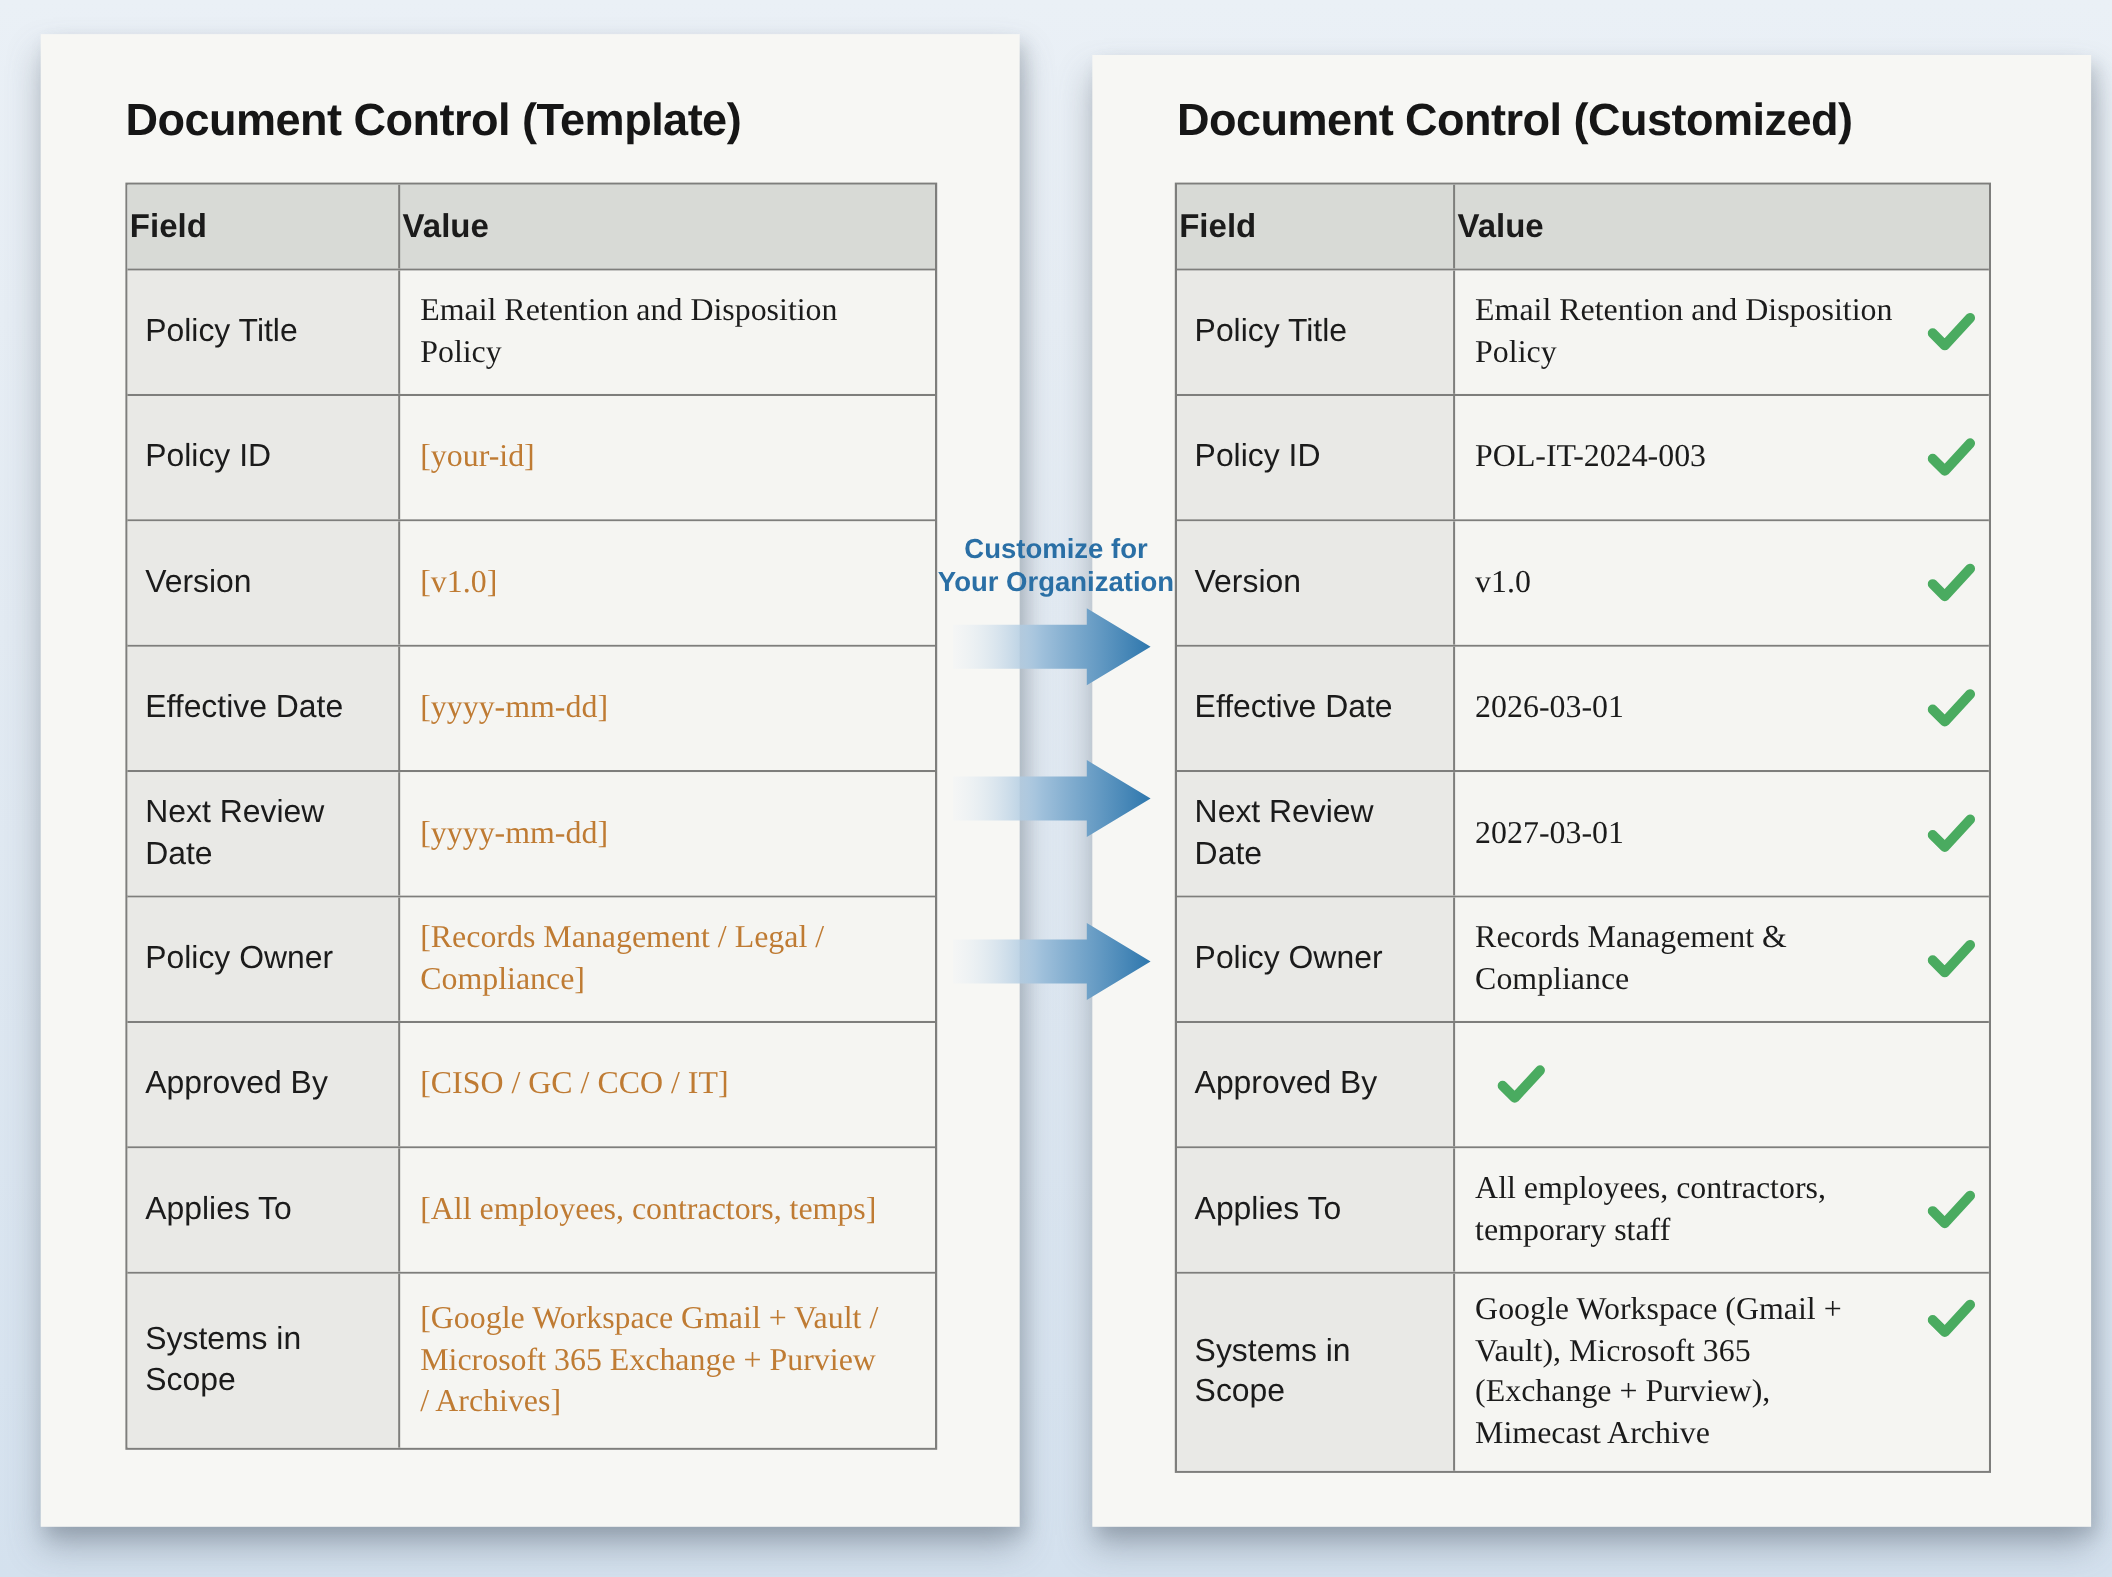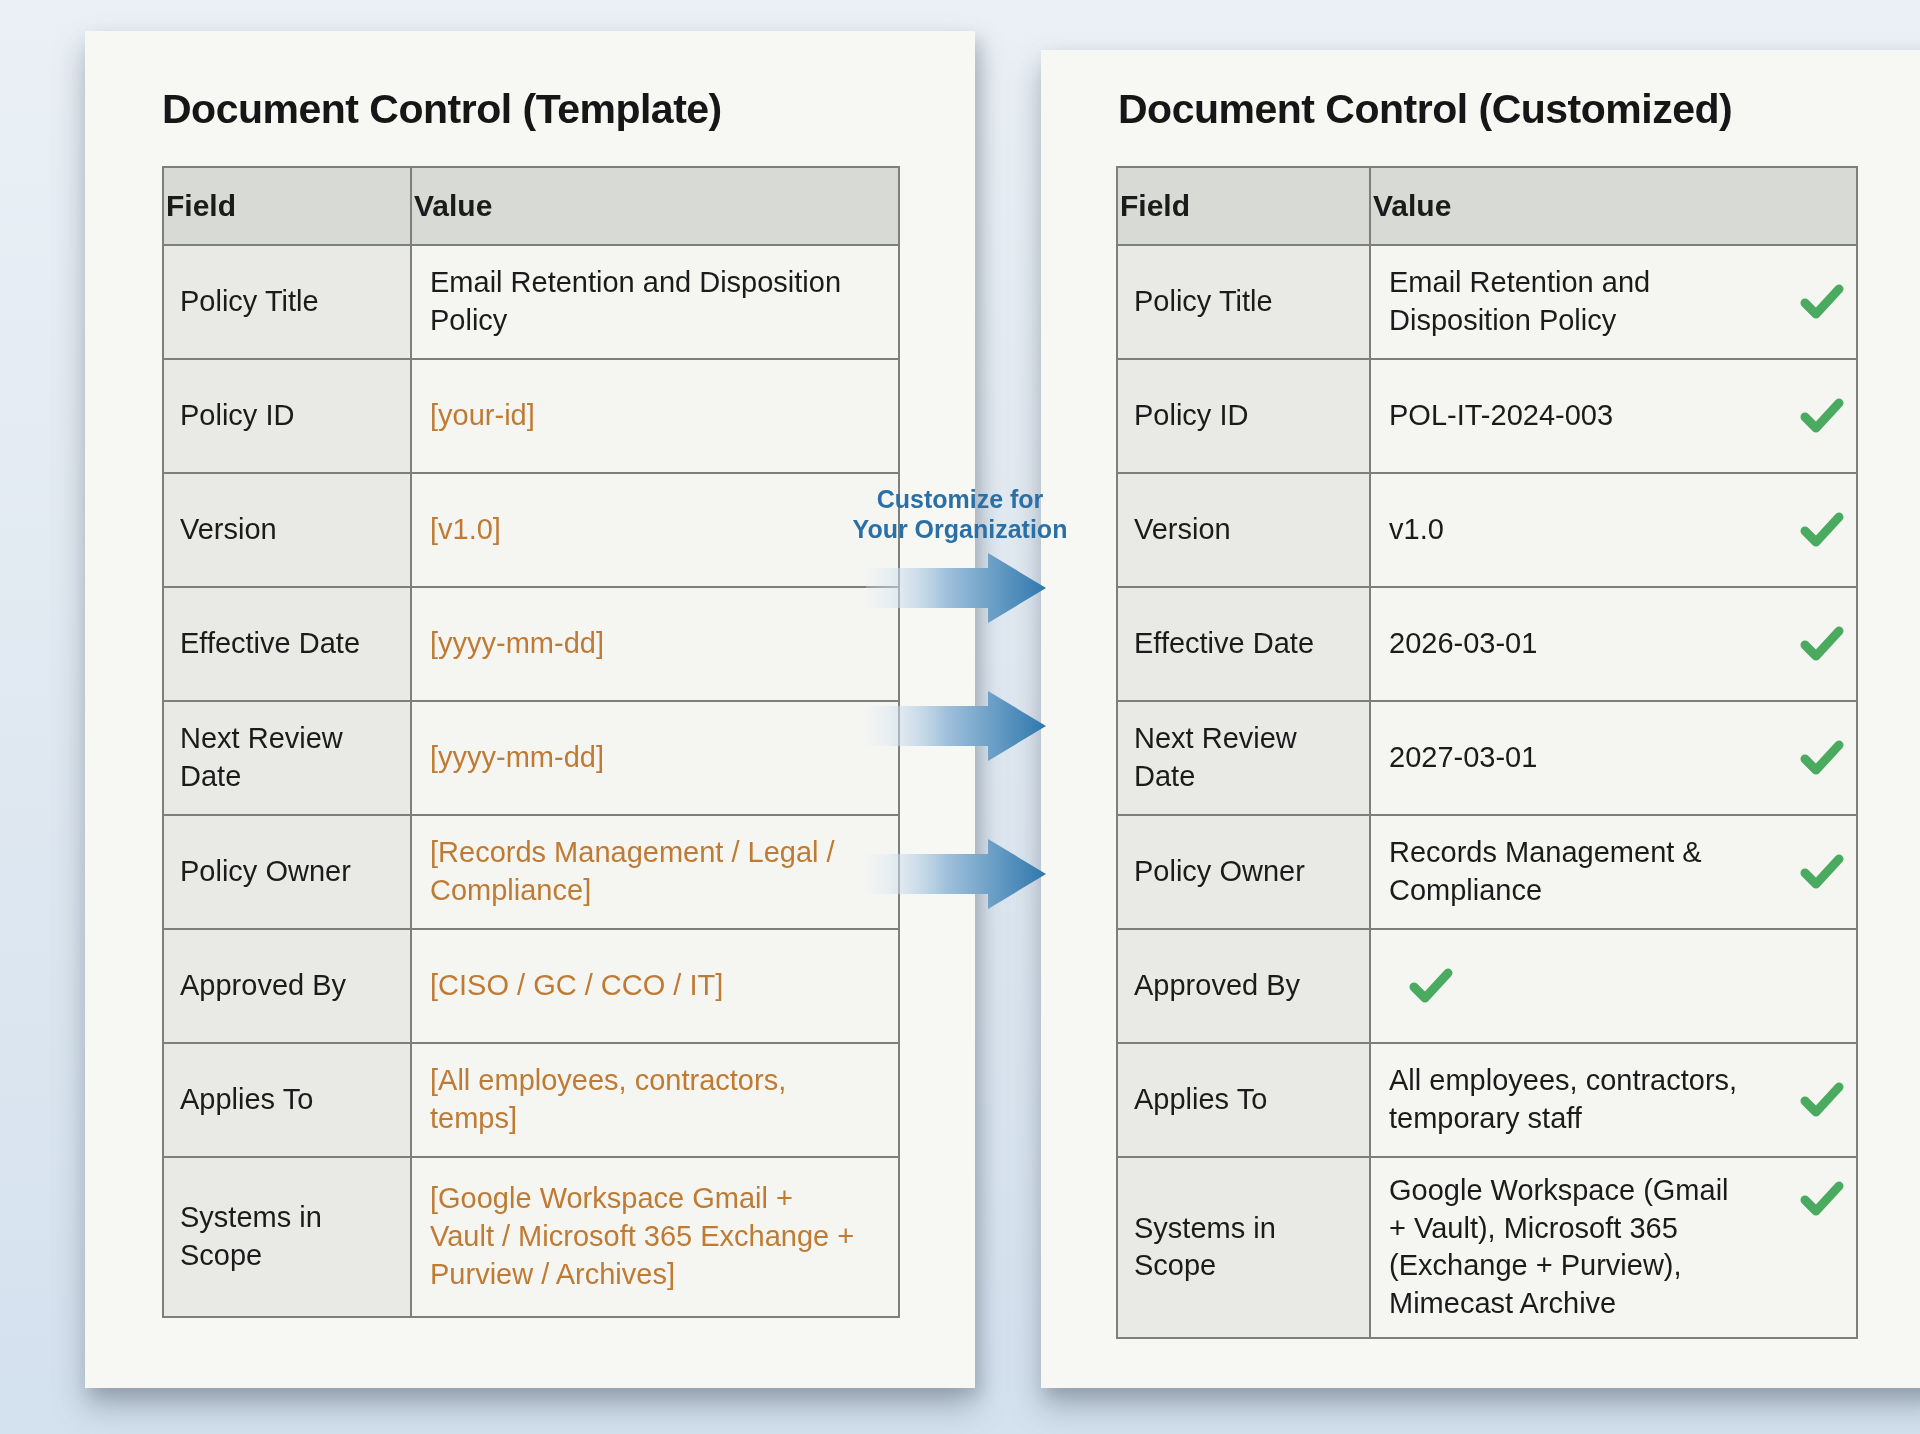--- a/index.html
+++ b/index.html
@@ -11,21 +11,20 @@
   }
   html,body{margin:0;padding:0;}
   body{
     width:1920px;height:1434px;position:relative;overflow:hidden;
     background:linear-gradient(180deg,var(--bg-top) 0%,#e2eaf2 40%,var(--bg-bottom) 100%);
     font-family:"Liberation Sans",sans-serif;color:var(--text-color);
   }
   .card{
     position:absolute;background:var(--card-bg);
     box-shadow:0 18px 30px rgba(88,100,114,.42),6px 8px 14px rgba(88,100,114,.22);
-    margin-left:48px;
   }
   #left-card{left:37px;top:31px;width:890px;height:1357px;}
   #right-card{left:993px;top:50px;width:908px;height:1338px;}
   .panel-title{
     position:absolute;font-size:41px;font-weight:700;color:var(--title-color);
     letter-spacing:-.5px;white-space:nowrap;
   }
   #left-card .panel-title{left:77px;top:55px;}
   #right-card .panel-title{left:77px;top:36px;}
   .dtable{
@@ -40,21 +39,21 @@
   #left-table .hf,#left-table .fcell{width:248px;}
   #right-table .hf,#right-table .fcell{width:253px;}
   .hv{flex:1;}
   .trow{display:flex;min-height:112px;border-bottom:2px solid var(--border-color);}
   .trow:last-child{border-bottom:none;min-height:158px;}
   .cell{box-sizing:border-box;display:flex;align-items:center;line-height:1.30;font-size:29px;}
   .fcell{flex:none;background:var(--field-bg);border-right:2px solid var(--border-color);
     padding:14px 16px 14px 16px;}
   .vcell{flex:1;background:var(--value-bg);padding:14px 12px 14px 18px;}
   #left-table .vcell{padding-right:40px;}
-  .vtext{flex:1;}
+  .vtext{flex:1;font-family:Liberation Serif, serif;}
   .placeholder{color:var(--placeholder-text);}
   .check{flex:none;margin-left:20px;width:44px;height:38px;display:flex;align-items:center;}
   #right-table .trow:last-child .vcell{position:relative;padding-right:108px;}
   #right-table .trow:last-child .check{position:absolute;top:22px;right:12px;margin-left:0;}
   #annotation{
     position:absolute;left:845px;top:484px;width:230px;text-align:center;
     font-size:25px;font-weight:700;line-height:1.2;color:var(--annotation-blue);
   }
   .arrow{position:absolute;left:866px;width:184px;height:78px;}
   #arrow-1{top:549px;} #arrow-2{top:687px;} #arrow-3{top:835px;}

